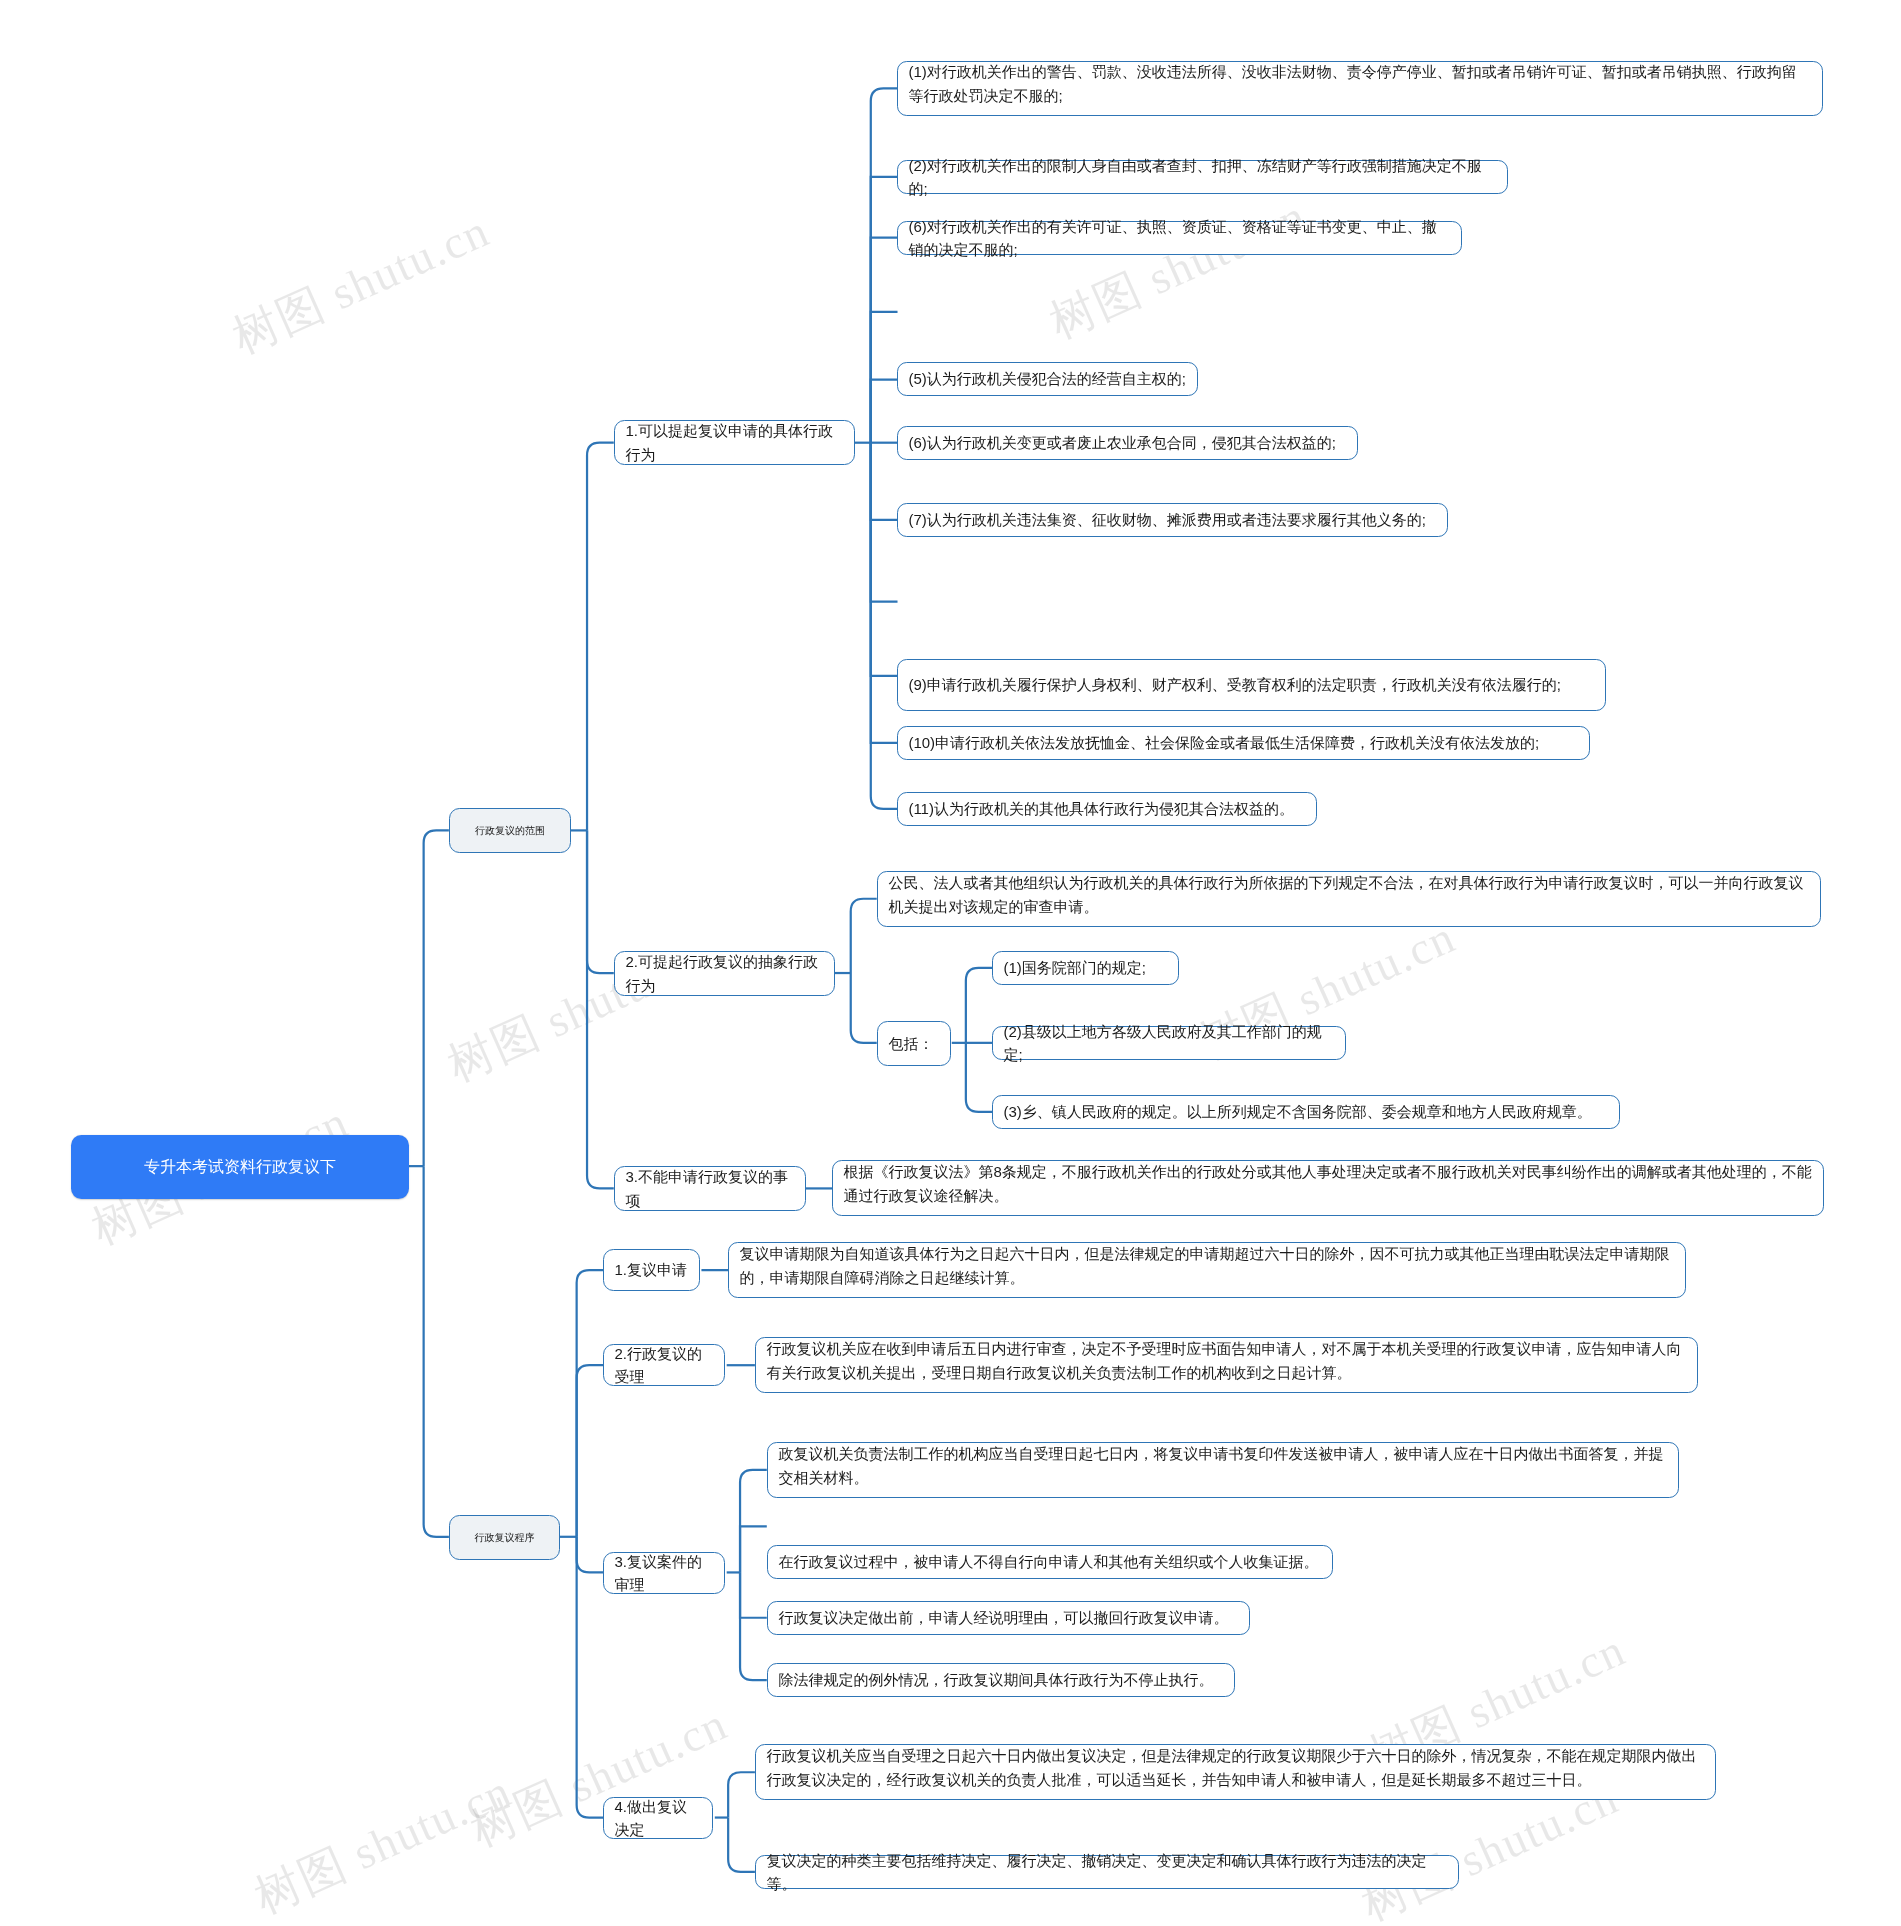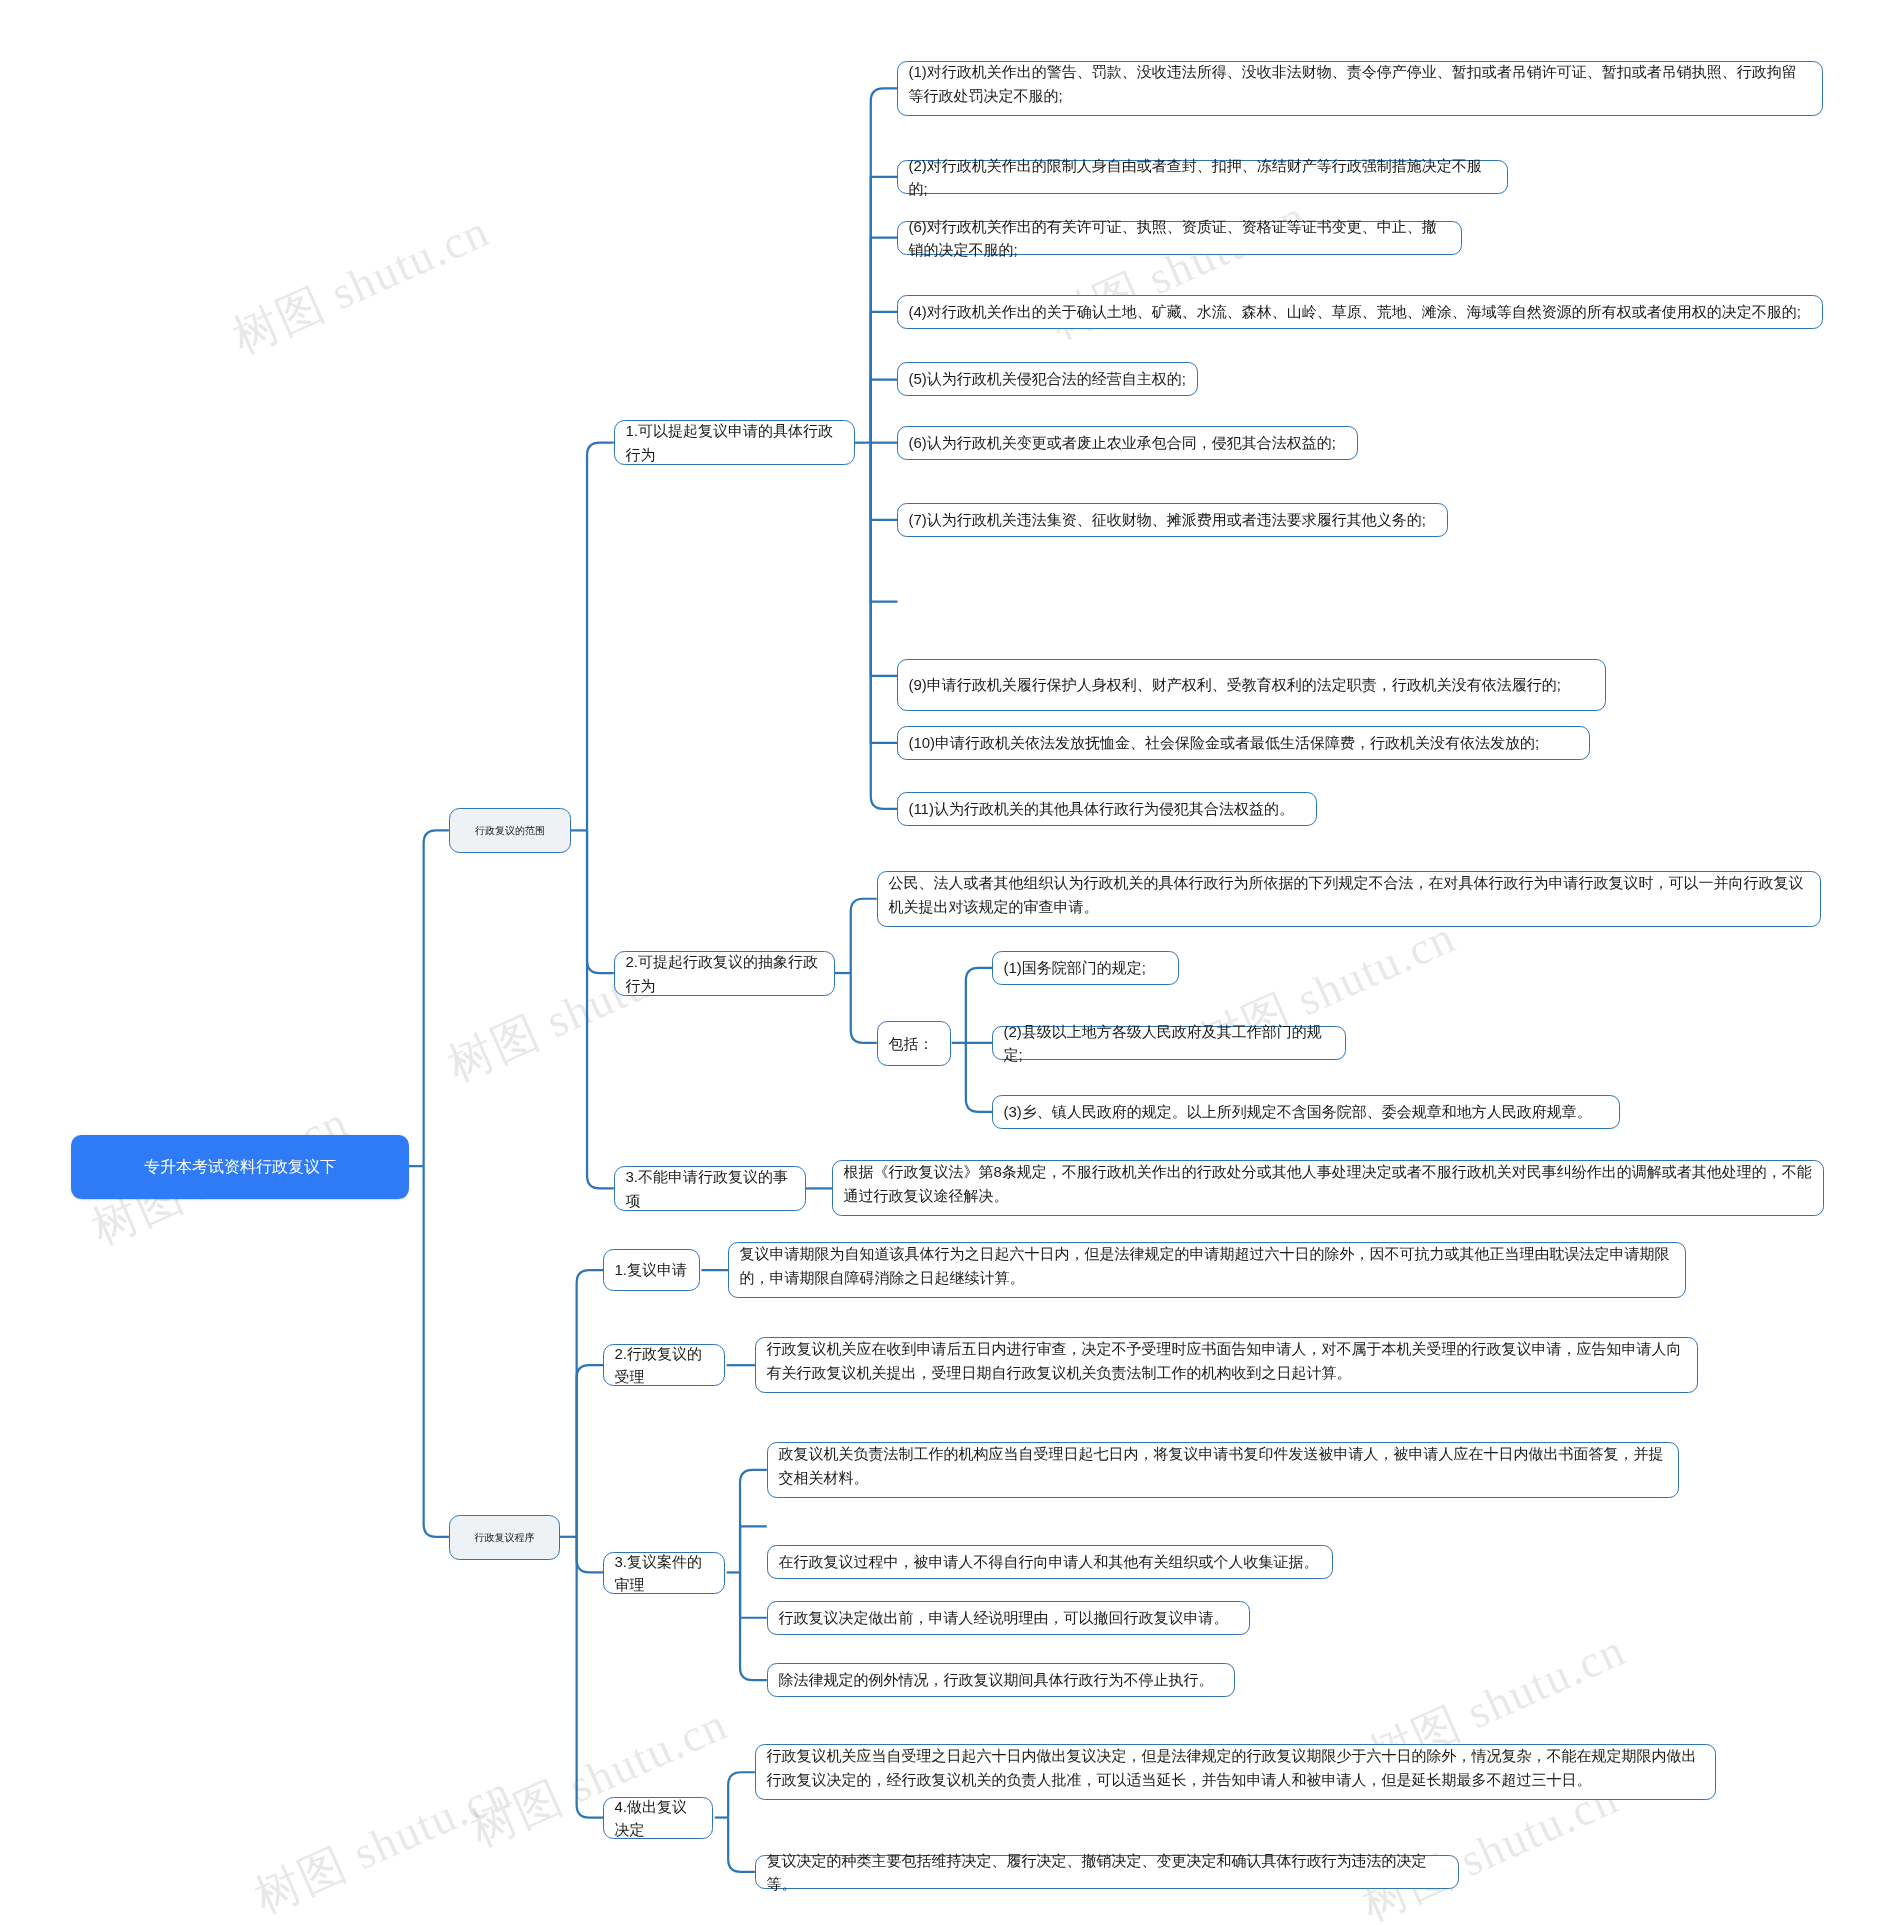--- a/index.html
+++ b/index.html
@@ -182,23 +182,20 @@
 
   <div class="node leaf multiline" style="left:897px;top:61px;width:926px;height:55px;">
     <span>(1)对行政机关作出的警告、罚款、没收违法所得、没收非法财物、责令停产停业、暂扣或者吊销许可证、暂扣或者吊销执照、行政拘留等行政处罚决定不服的;</span>
   </div>
   <div class="node leaf" style="left:897px;top:160px;width:611px;height:34px;">
     <span>(2)对行政机关作出的限制人身自由或者查封、扣押、冻结财产等行政强制措施决定不服的;</span>
   </div>
   <div class="node leaf" style="left:897px;top:221px;width:565px;height:34px;">
     <span>(6)对行政机关作出的有关许可证、执照、资质证、资格证等证书变更、中止、撤销的决定不服的;</span>
   </div>
-  <div class="node leaf" style="left:897px;top:295px;width:926px;height:34px;">
-    <span>(4)对行政机关作出的关于确认土地、矿藏、水流、森林、山岭、草原、荒地、滩涂、海域等自然资源的所有权或者使用权的决定不服的;</span>
-  </div>
   <div class="node leaf" style="left:897px;top:362px;width:301px;height:34px;">
     <span>(5)认为行政机关侵犯合法的经营自主权的;</span>
   </div>
   <div class="node leaf" style="left:897px;top:426px;width:461px;height:34px;">
     <span>(6)认为行政机关变更或者废止农业承包合同，侵犯其合法权益的;</span>
   </div>
   <div class="node leaf" style="left:897px;top:503px;width:551px;height:34px;">
     <span>(7)认为行政机关违法集资、征收财物、摊派费用或者违法要求履行其他义务的;</span>
   </div>
   <div class="node leaf" style="left:897px;top:659px;width:709px;height:52px;">

